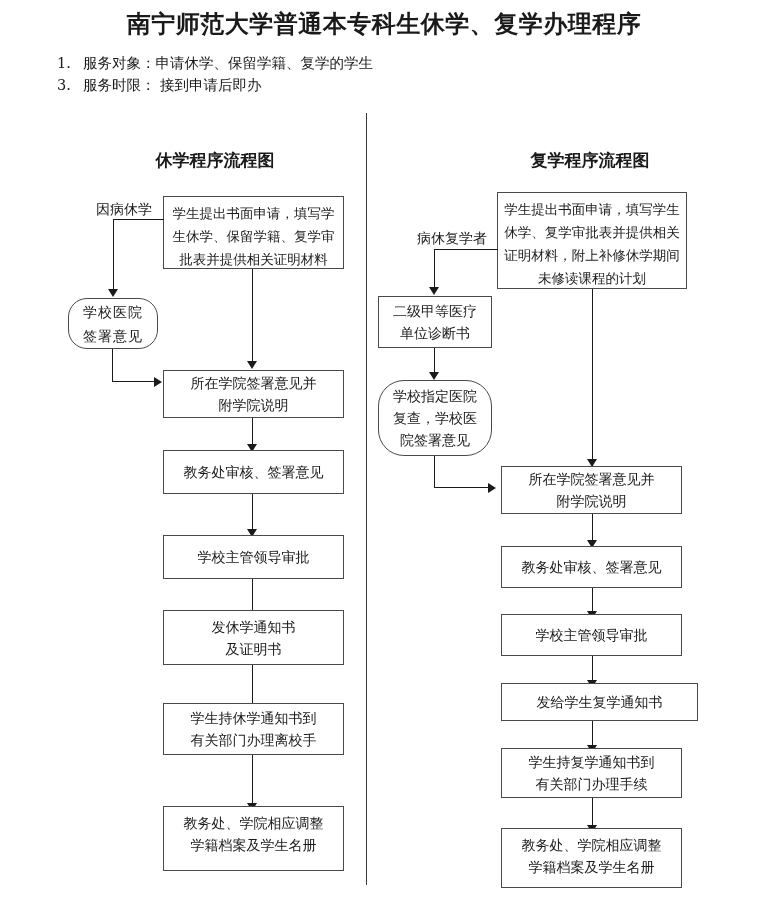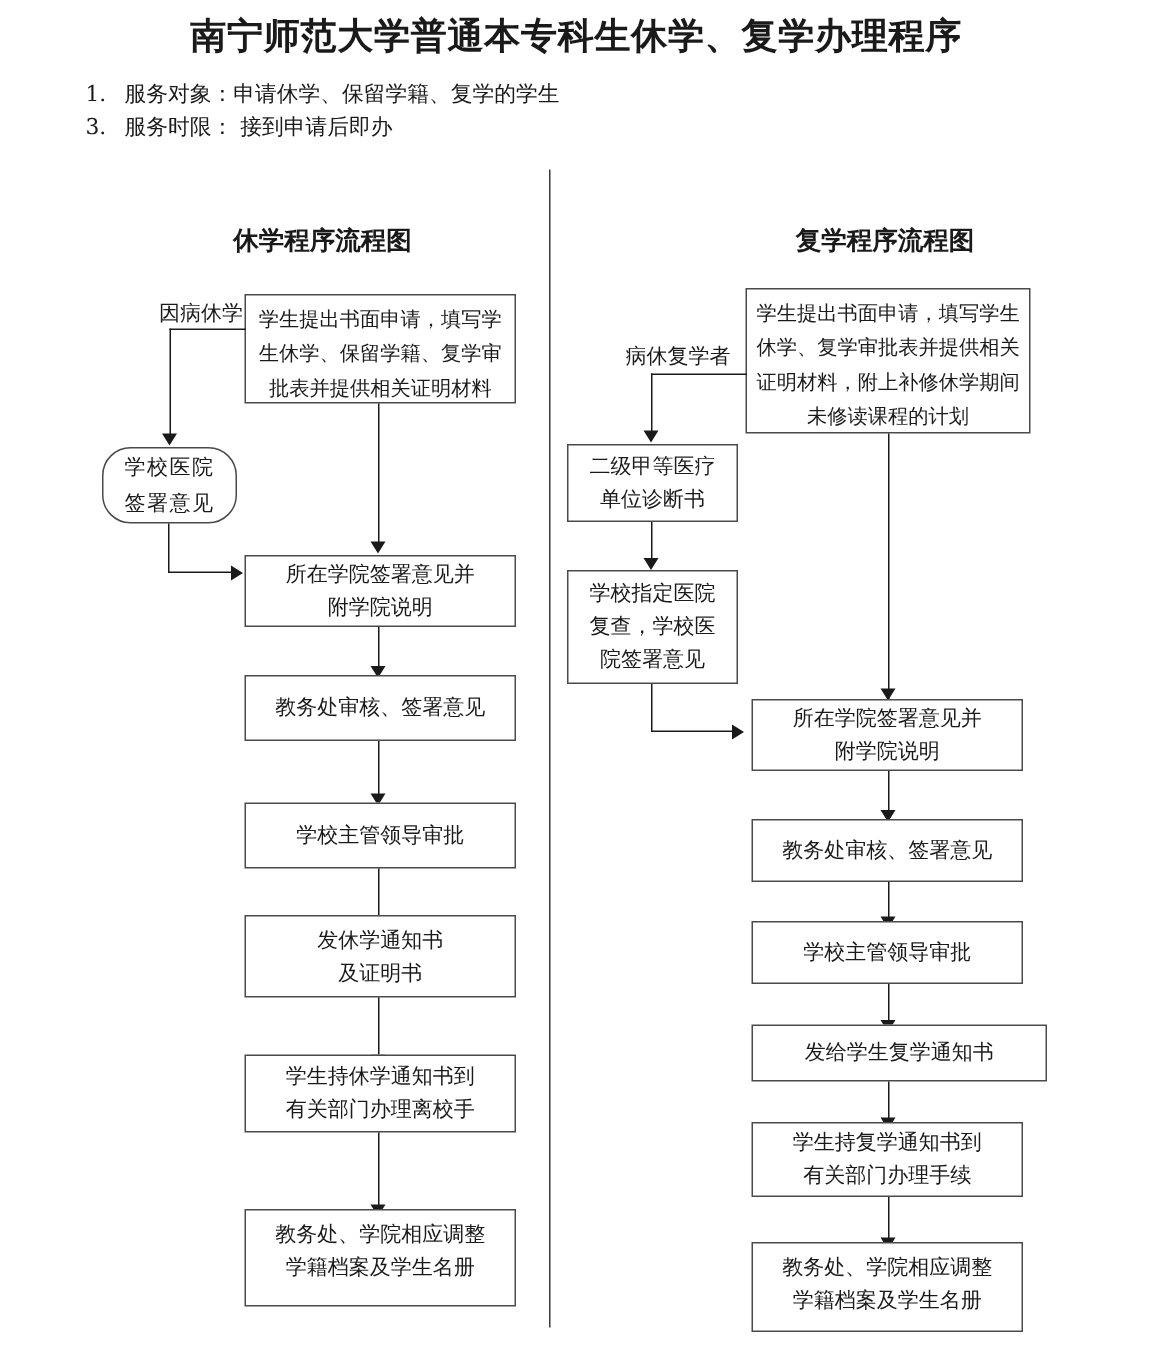--- a/index.html
+++ b/index.html
@@ -149,21 +149,21 @@
     <span class="intro-row">
       <span class="intro-num">3.</span><span class="intro-label">服务时限：</span><span> 接到申请后即办</span>
     </span>
   </div>
 
   <div class="divider"></div>
 
   <div class="col-title right">复学程序流程图</div>
   <div class="col-title left">休学程序流程图</div>
 
-  <div class="side-label" style="left:106px; top:200px;">因病休学</div>
+  <div class="side-label" style="left:96px; top:200px;">因病休学</div>
 
   <div class="box wide-text top-align" style="left:163px; top:196px; width:181px; height:73px;">
     <span class="txt">学生提出书面申请，填写学生休学、保留学籍、复学审批表并提供相关证明材料</span>
   </div>
 
   <div class="hline" style="left:113px; top:219px; width:51px;"></div>
   <div class="vline" style="left:113px; top:219px; height:72px;"></div>
   <div class="arrow-down" style="left:108px; top:289px;"></div>
 
   <div class="box narrow" style="left:68px; top:298px; width:90px; height:51px;">
@@ -226,21 +226,21 @@
   <div class="vline" style="left:434px; top:249px; height:40px;"></div>
   <div class="arrow-down" style="left:429px; top:287px;"></div>
 
   <div class="box" style="left:378px; top:296px; width:114px; height:52px;">
     <span class="txt">二级甲等医疗<br>单位诊断书</span>
   </div>
 
   <div class="vline" style="left:434px; top:348px; height:28px;"></div>
   <div class="arrow-down" style="left:429px; top:372px;"></div>
 
-  <div class="box" style="left:378px; top:380px; width:114px; height:76px;">
+  <div class="box" style="left:378px; top:380px; width:114px; height:76px;border-radius:26px;">
     <span class="txt">学校指定医院<br>复查，学校医<br>院签署意见</span>
   </div>
 
   <div class="vline" style="left:434px; top:456px; height:32px;"></div>
   <div class="hline" style="left:434px; top:487px; width:55px;"></div>
   <div class="arrow-right" style="left:488px; top:483px;"></div>
 
   <div class="vline" style="left:592px; top:289px; height:180px;"></div>
   <div class="arrow-down" style="left:587px; top:459px;"></div>
 

